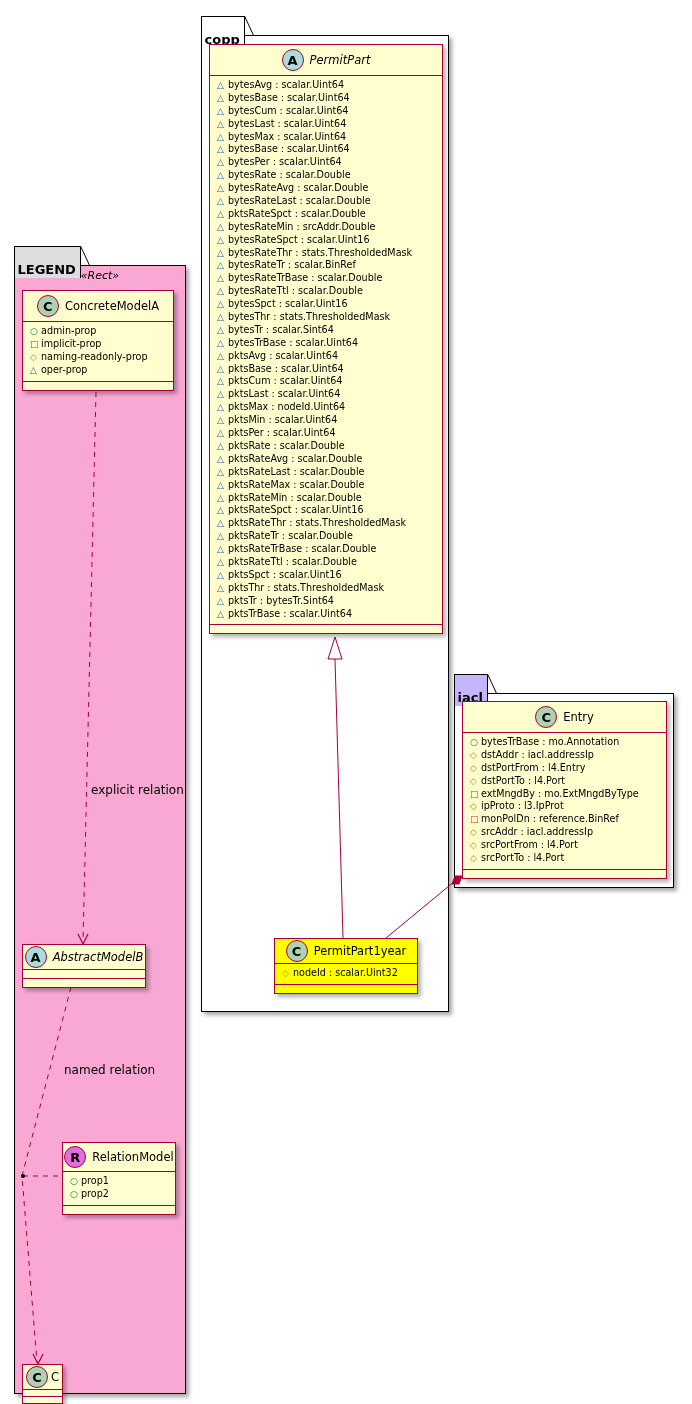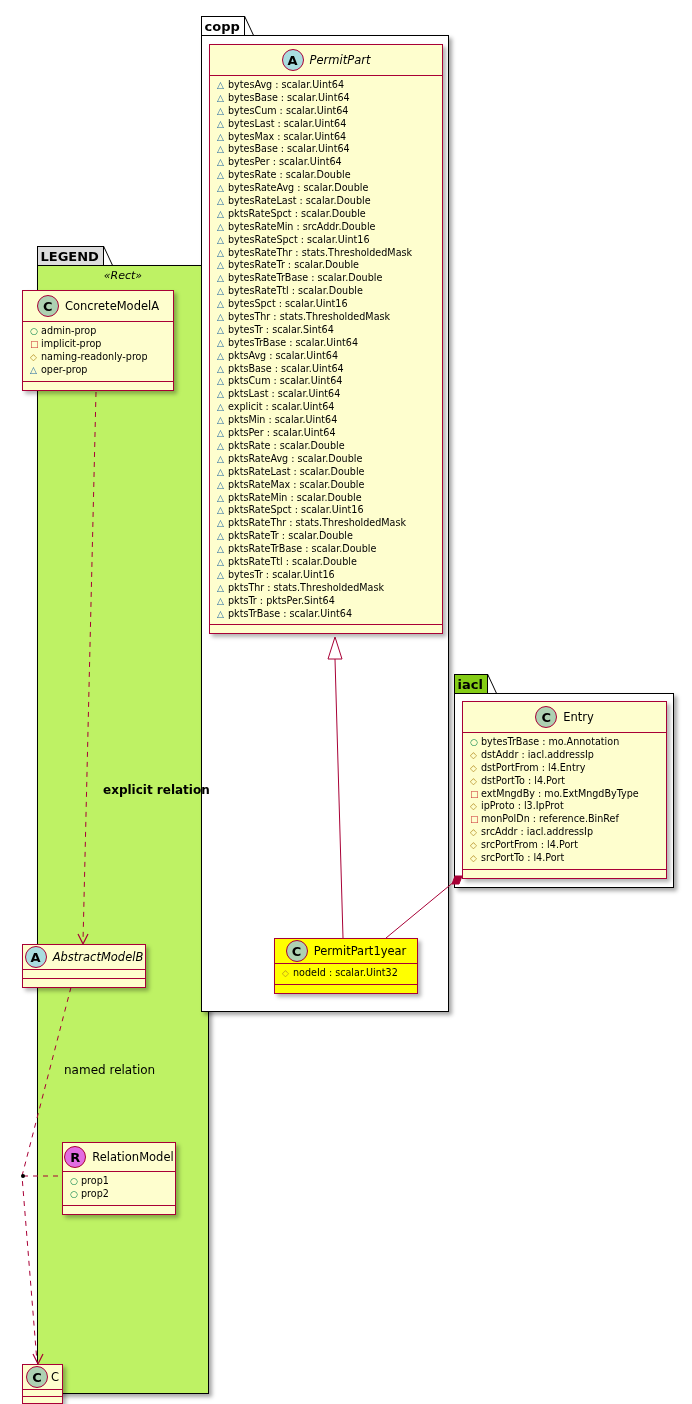--- a/index.html
+++ b/index.html
@@ -1,20 +1,20 @@
 <!DOCTYPE html>
 <html><head>
 <meta charset="utf-8">
 <style>
   html, body { margin:0; padding:0; background:#ffffff; }
   body { width:692px; height:1404px; position:relative; overflow:hidden;
          font-family: "DejaVu Sans", sans-serif; font-size:10px; color:#000; }
   .pkg { position:absolute; border:1.5px solid #000; box-shadow: 3px 3px 4px rgba(0,0,0,0.35); }
   .pkg-tab { position:absolute; border:1.5px solid #000; border-bottom:none; background:inherit;
-             font-weight:bold; font-size:13px; padding:1px 4px 0 3px; height:17px; line-height:17px;
+             font-weight:bold; font-size:13px; padding:14px 4px 0 3px; height:17px; line-height:17px;
              border-top-right-radius:0;text-align:right; }
   .pkg-tab::after { content:""; position:absolute; right:-9px; top:-1.5px; width:8px; height:19px;
                     border-left:1.5px solid #000; transform:skewX(25deg); transform-origin:top left; }
   .cls { position:absolute; background:#fefece; border:1px solid #a80036;
          box-shadow: 3px 3px 4px rgba(0,0,0,0.3); }
   .cls.hl { background:#ffff00; }
   .cls-head { display:flex; align-items:center; justify-content:center; gap:6px;
               border-bottom:1px solid #a80036; height:30px; font-size:11.5px; }
   .cls-head.sm { height:24px; }
   .badge { width:20px; height:20px; border-radius:50%; border:1px solid #a80036;
@@ -31,35 +31,35 @@
   .vis.prot { color:#b38d22; }
   .vis.priv { color:#c82930; }
   .vis.pkgv { color:#1963a0; }
   .empty { height:8px; }
   .lbl { position:absolute; font-size:12px; white-space:nowrap; }
   svg.edges { position:absolute; left:0; top:0; }
 </style>
 </head>
 <body>
 
-<div class="pkg" style="left:14px; top:265px; width:170px; height:1127px; background:#bef264;margin-left:23px;">
+<div class="pkg" style="left:14px; top:265px; width:170px; height:1127px; background:#f9a8d4;">
   <div class="pkg-tab" style="left:-1.5px; top:-20px; background:#dddddd;">
     <span>LEGEND</span>
   </div>
   <div style="position:absolute; left:0; right:0; top:3px; text-align:center; font-style:italic; font-size:11px;">«Rect»</div>
 </div>
 
 <div class="pkg" style="left:201px; top:35px; width:246px; height:975px; background:#ffffff;">
   <div class="pkg-tab" style="left:-1.5px; top:-20px; background:#ffffff;">
     <span>copp</span>
   </div>
 </div>
 
 <div class="pkg" style="left:454px; top:693px; width:218px; height:193px; background:#ffffff;">
-  <div class="pkg-tab" style="left:-1.5px; top:-20px; background:#84cc16;">
+  <div class="pkg-tab" style="left:-1.5px; top:-20px; background:#c4b5fd;">
     <span>iacl</span>
   </div>
 </div>
 
 <svg class="edges" width="692" height="1404">
 
   <line x1="343" y1="938" x2="335" y2="659" stroke="#a80036" stroke-width="1"></line>
   <polygon points="335,637 328,659 342,659" fill="#ffffff" stroke="#a80036" stroke-width="1"></polygon>
 
   <line x1="386" y1="938" x2="455" y2="881" stroke="#a80036" stroke-width="1"></line>
@@ -67,21 +67,21 @@
 
   <line x1="96" y1="392" x2="83" y2="942" stroke="#a80036" stroke-dasharray="5,5"></line>
   <polyline points="78,934 83,944 88,934" fill="none" stroke="#a80036" stroke-width="1.2"></polyline>
 
   <polyline points="76,968 22,1176 37,1362" fill="none" stroke="#a80036" stroke-dasharray="5,5"></polyline>
   <polyline points="33,1354 38,1364 43,1354" fill="none" stroke="#a80036" stroke-width="1.2"></polyline>
   <line x1="23" y1="1176" x2="62" y2="1176" stroke="#a80036" stroke-dasharray="5,5"></line>
   <circle cx="23" cy="1176" r="2" fill="#000"></circle>
 </svg>
 
-<div class="lbl" style="left:103px; top:783px;font-weight:bold;">explicit relation</div>
+<div class="lbl" style="left:91px; top:783px;">explicit relation</div>
 <div class="lbl" style="left:64px; top:1063px;">named relation</div>
 
 <div class="cls" style="left:209px; top:44px; width:232px;">
   <div class="cls-head">
     <span class="badge a">A</span>
     <span class="italic">PermitPart</span>
   </div>
   <div class="attrs" id="attrs-permit_part">
       <div class="attr">
         <span class="vis pkgv">△</span>
@@ -134,21 +134,21 @@
       <div class="attr">
         <span class="vis pkgv">△</span>
         <span>bytesRateSpct : scalar.Uint16</span>
       </div>
       <div class="attr">
         <span class="vis pkgv">△</span>
         <span>bytesRateThr : stats.ThresholdedMask</span>
       </div>
       <div class="attr">
         <span class="vis pkgv">△</span>
-        <span>bytesRateTr : scalar.Double</span>
+        <span>bytesRateTr : scalar.BinRef</span>
       </div>
       <div class="attr">
         <span class="vis pkgv">△</span>
         <span>bytesRateTrBase : scalar.Double</span>
       </div>
       <div class="attr">
         <span class="vis pkgv">△</span>
         <span>bytesRateTtl : scalar.Double</span>
       </div>
       <div class="attr">
@@ -178,21 +178,21 @@
       <div class="attr">
         <span class="vis pkgv">△</span>
         <span>pktsCum : scalar.Uint64</span>
       </div>
       <div class="attr">
         <span class="vis pkgv">△</span>
         <span>pktsLast : scalar.Uint64</span>
       </div>
       <div class="attr">
         <span class="vis pkgv">△</span>
-        <span>explicit : scalar.Uint64</span>
+        <span>pktsMax : nodeId.Uint64</span>
       </div>
       <div class="attr">
         <span class="vis pkgv">△</span>
         <span>pktsMin : scalar.Uint64</span>
       </div>
       <div class="attr">
         <span class="vis pkgv">△</span>
         <span>pktsPer : scalar.Uint64</span>
       </div>
       <div class="attr">
@@ -230,29 +230,29 @@
       <div class="attr">
         <span class="vis pkgv">△</span>
         <span>pktsRateTrBase : scalar.Double</span>
       </div>
       <div class="attr">
         <span class="vis pkgv">△</span>
         <span>pktsRateTtl : scalar.Double</span>
       </div>
       <div class="attr">
         <span class="vis pkgv">△</span>
-        <span>bytesTr : scalar.Uint16</span>
+        <span>pktsSpct : scalar.Uint16</span>
       </div>
       <div class="attr">
         <span class="vis pkgv">△</span>
         <span>pktsThr : stats.ThresholdedMask</span>
       </div>
       <div class="attr">
         <span class="vis pkgv">△</span>
-        <span>pktsTr : pktsPer.Sint64</span>
+        <span>pktsTr : bytesTr.Sint64</span>
       </div>
       <div class="attr">
         <span class="vis pkgv">△</span>
         <span>pktsTrBase : scalar.Uint64</span>
       </div>
     </div>
   <div class="empty"></div>
 </div>
 
 <div class="cls hl" style="left:274px; top:938px; width:142px;">

